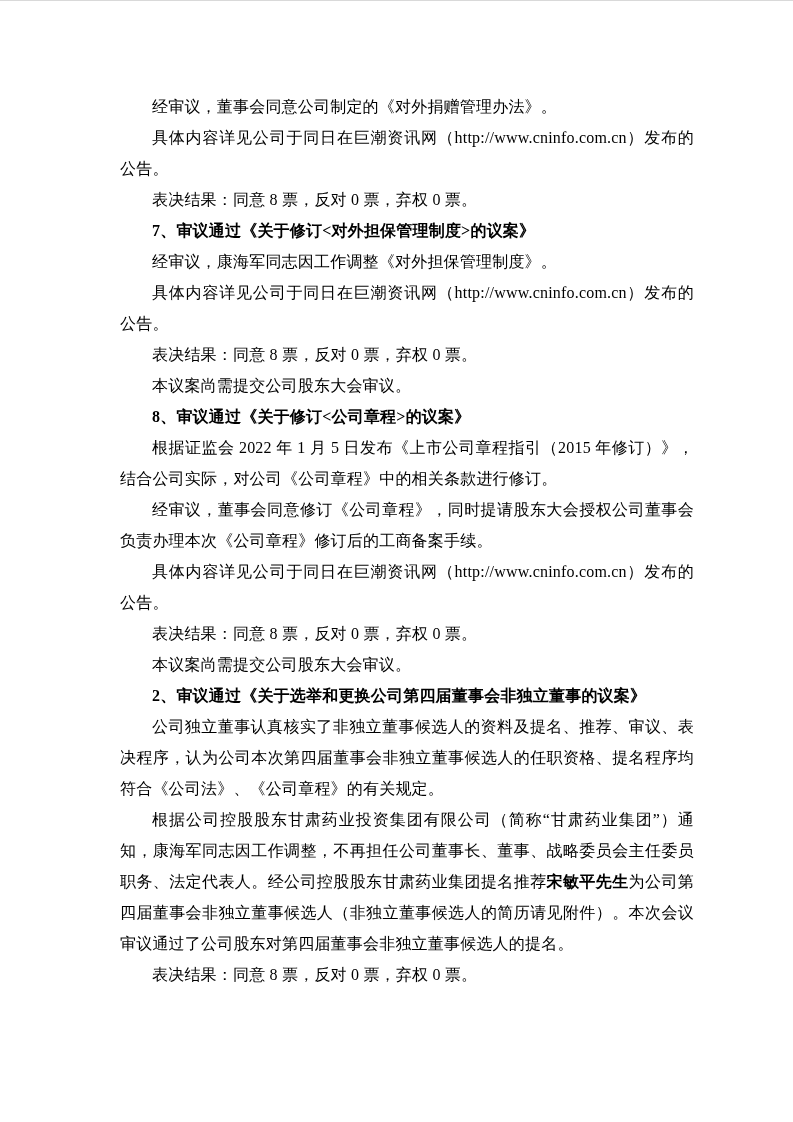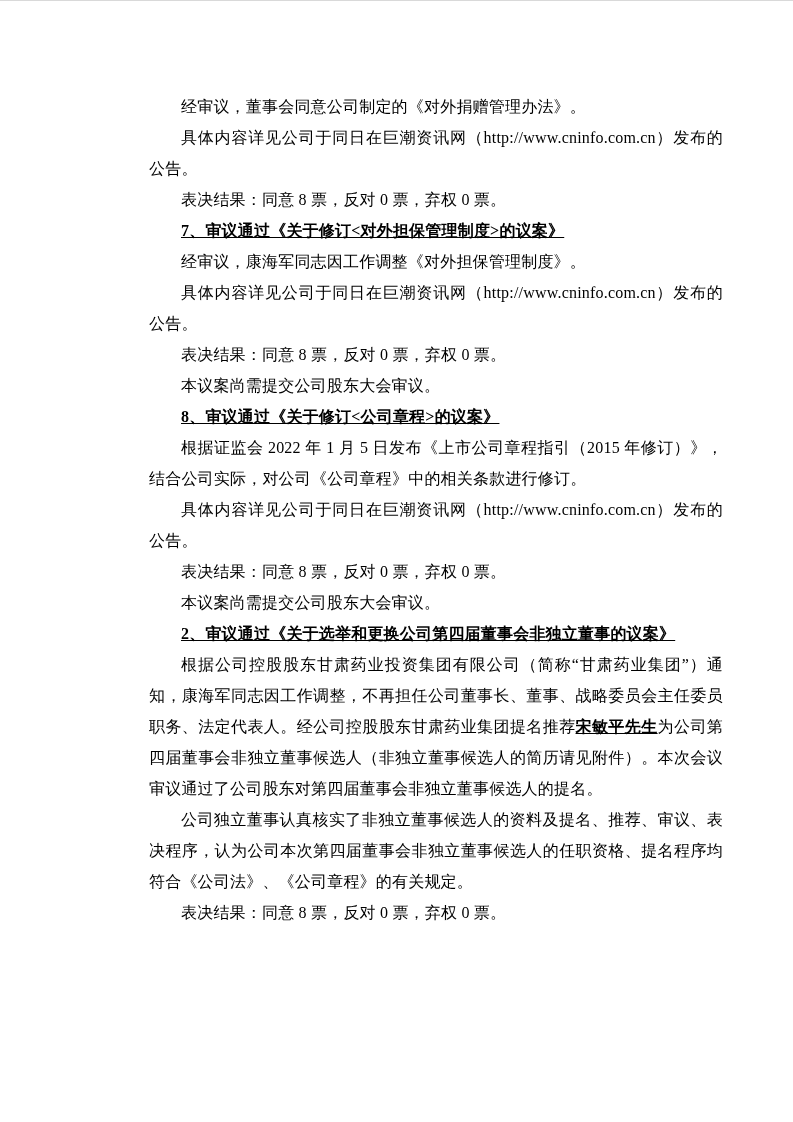--- a/index.html
+++ b/index.html
@@ -22,52 +22,51 @@
   .doc-body {
     position: absolute;
     left: 120px;
     top: 90px;
     width: 574px;
     font-size: 16px;
     line-height: 31px;
     text-align: justify;
     text-align-last: left;
     letter-spacing: 0.2px;
-    margin-left: 29px;
   }
   .para {
     margin: 0;
     padding: 0;
     text-indent: 2em;
     word-break: break-word;
   }
   .para.heading {
     font-weight: bold;
   }
   .bold {
     font-weight: bold;
-    text-decoration: underline;
   }
 </style>
 </head>
 <body>
 
 <div class="page">
   <div class="doc-body">
       <p class="para body"><span>经审议，董事会同意公司制定的《对外捐赠管理办法》。</span></p>
       <p class="para body"><span>具体内容详见公司于同日在巨潮资讯网（http://www.cninfo.com.cn）发布的公告。</span></p>
       <p class="para body"><span>表决结果：同意 8 票，反对 0 票，弃权 0 票。</span></p>
       <p class="para heading"><span class="bold">7、审议通过《关于修订&lt;对外担保管理制度&gt;的议案》</span></p>
       <p class="para body"><span>经审议，康海军同志因工作调整《对外担保管理制度》。</span></p>
       <p class="para body"><span>具体内容详见公司于同日在巨潮资讯网（http://www.cninfo.com.cn）发布的公告。</span></p>
       <p class="para body"><span>表决结果：同意 8 票，反对 0 票，弃权 0 票。</span></p>
       <p class="para body"><span>本议案尚需提交公司股东大会审议。</span></p>
       <p class="para heading"><span class="bold">8、审议通过《关于修订&lt;公司章程&gt;的议案》</span></p>
       <p class="para body"><span>根据证监会 2022 年 1 月 5 日发布《上市公司章程指引（2015 年修订）》，结合公司实际，对公司《公司章程》中的相关条款进行修订。</span></p>
+      <p class="para body"><span>经审议，董事会同意修订《公司章程》，同时提请股东大会授权公司董事会负责办理本次《公司章程》修订后的工商备案手续。</span></p>
       <p class="para body"><span>具体内容详见公司于同日在巨潮资讯网（http://www.cninfo.com.cn）发布的公告。</span></p>
       <p class="para body"><span>表决结果：同意 8 票，反对 0 票，弃权 0 票。</span></p>
       <p class="para body"><span>本议案尚需提交公司股东大会审议。</span></p>
       <p class="para heading"><span class="bold">2、审议通过《关于选举和更换公司第四届董事会非独立董事的议案》</span></p>
+      <p class="para body"><span>公司独立董事认真核实了非独立董事候选人的资料及提名、推荐、审议、表决程序，认为公司本次第四届董事会非独立董事候选人的任职资格、提名程序均符合《公司法》、《公司章程》的有关规定。</span></p>
       <p class="para body"><span>根据公司控股股东甘肃药业投资集团有限公司（简称“甘肃药业集团”）通知，康海军同志因工作调整，不再担任公司董事长、董事、战略委员会主任委员职务、法定代表人。经公司控股股东甘肃药业集团提名推荐</span><span class="bold">宋敏平先生</span><span>为公司第四届董事会非独立董事候选人（非独立董事候选人的简历请见附件）。本次会议审议通过了公司股东对第四届董事会非独立董事候选人的提名。</span></p>
-      <p class="para body"><span>公司独立董事认真核实了非独立董事候选人的资料及提名、推荐、审议、表决程序，认为公司本次第四届董事会非独立董事候选人的任职资格、提名程序均符合《公司法》、《公司章程》的有关规定。</span></p>
       <p class="para body"><span>表决结果：同意 8 票，反对 0 票，弃权 0 票。</span></p>
     </div>
 </div>
 
 </body></html>

